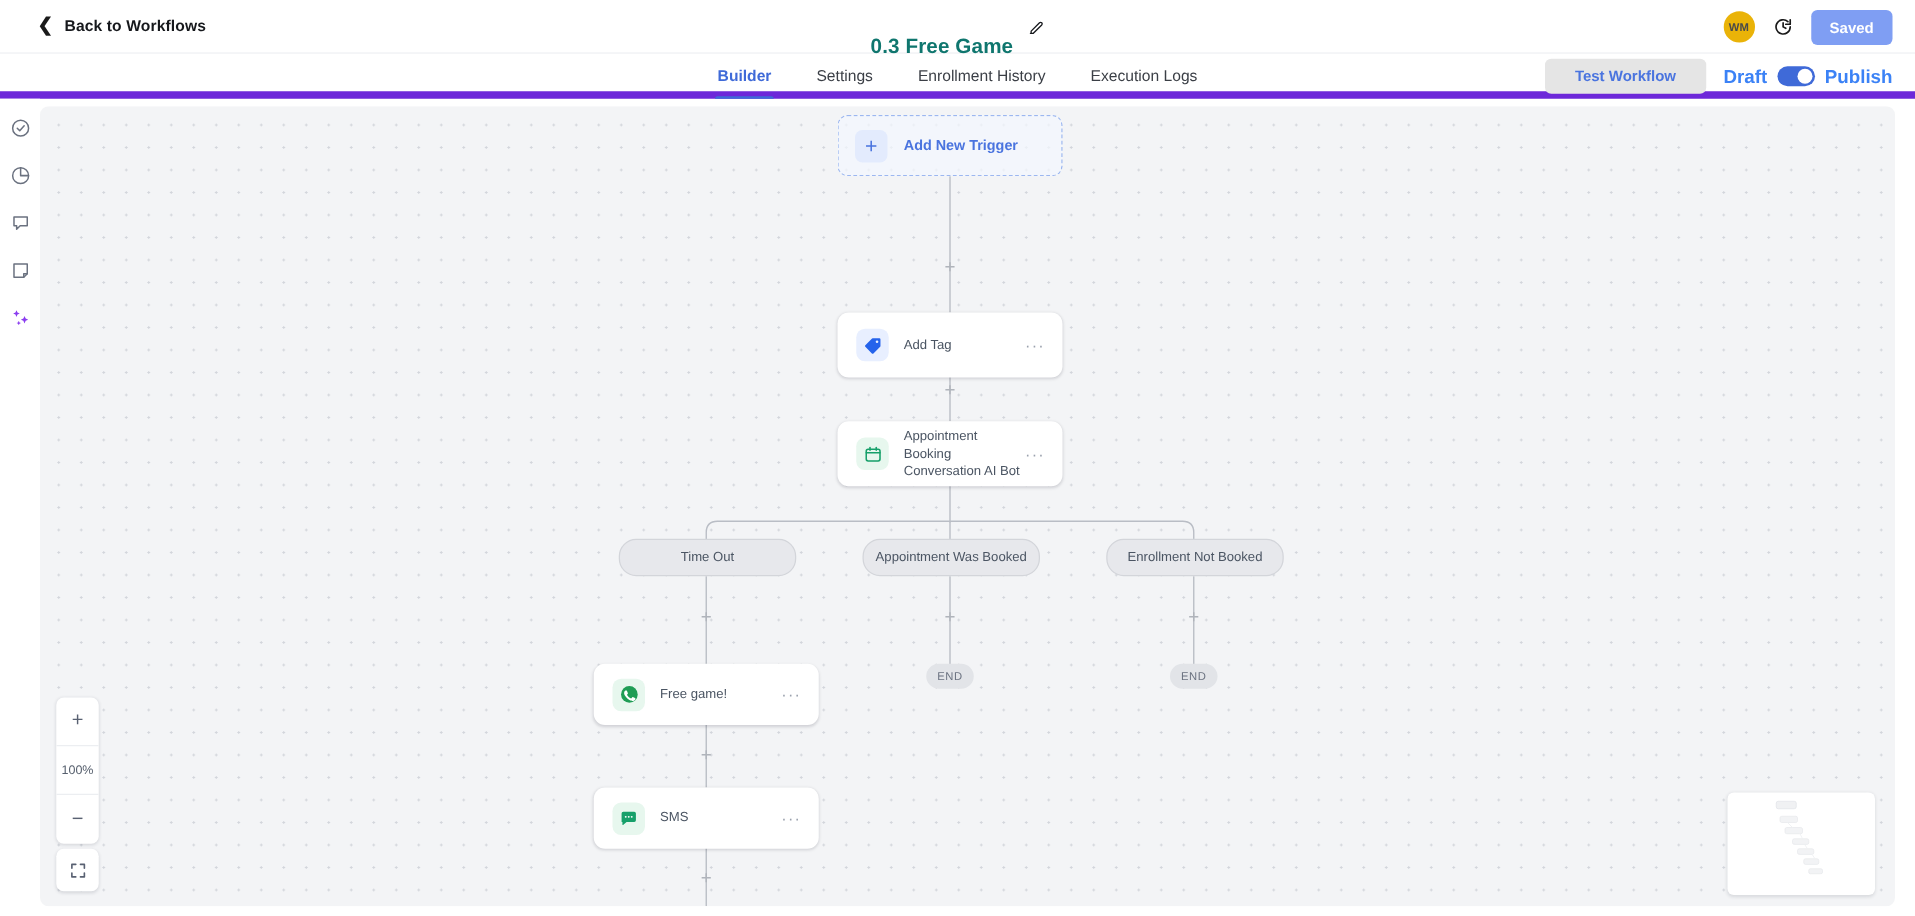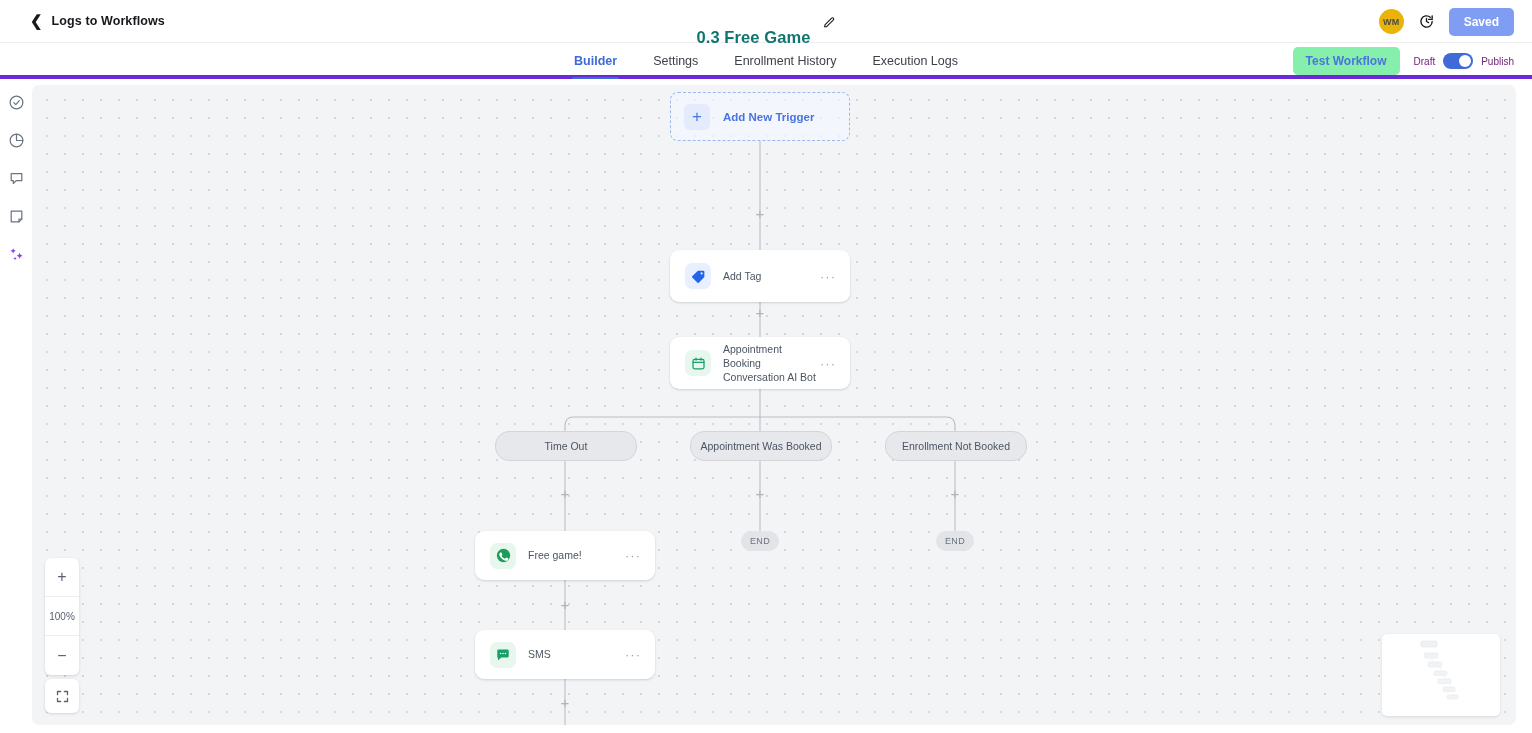--- a/index.html
+++ b/index.html
@@ -53,48 +53,48 @@
     font-size: 12px; font-weight: 600;
     padding: 7px 15px; border-radius: 5px; border: none;
     cursor: pointer; font-family: inherit;
   }
 
   
   .tabbar {
     position: absolute; top: 43px; left: 0;
     width: 1532px; height: 36px;
     background: #ffffff;
-    border-bottom: 4px solid #6d28d9;
+    border-bottom: 6px solid #6d28d9;
   }
   .tabs {
     position: absolute; left: 0; right: 0; top: 0; height: 36px;
     display: flex; align-items: center; justify-content: center; gap: 32px;
   }
   .tab {
     font-size: 12.5px; color: #3b3f46; cursor: pointer;
     height: 36px; display: flex; align-items: center;
     padding: 0 2px; position: relative;
   }
   .tab.active { color: #3f6ad8; font-weight: 600; }
   .tab.active::after {
     content: ""; position: absolute; left: 0; right: 0; bottom: 0;
     height: 2px; background: #3f6ad8; border-radius: 2px 2px 0 0;
   }
   .tab-right {
     position: absolute; right: 18px; top: 0; height: 36px;
     display: flex; align-items: center; gap: 14px;
   }
   .test-btn {
-    background: #86efac; color: #4a74df;
+    background: #e5e5e5; color: #4a74df;
     font-size: 12px; font-weight: 600;
-    padding: 7px 13px; border-radius: 5px; border: none;
+    padding: 7px 24px; border-radius: 5px; border: none;
     cursor: pointer; font-family: inherit;
   }
   .publish-group { display: flex; align-items: center; gap: 8px; }
-  .pg-label { font-size: 10px; color: #701a75; font-weight: 400; }
+  .pg-label { font-size: 15px; color: #3b82f6; font-weight: 700; }
   .toggle {
     width: 30px; height: 16px; border-radius: 9px;
     background: #3f6ad8; position: relative; cursor: pointer;
   }
   .toggle::after {
     content: ""; position: absolute; right: 2px; top: 2px;
     width: 12px; height: 12px; border-radius: 50%; background: #fff;
   }
 
   
@@ -235,21 +235,21 @@
     box-shadow: 0 1px 3px rgba(16,24,40,.12);
     overflow: hidden; cursor: pointer;
   }
 </style>
 </head>
 <body>
 
 <div class="topbar">
   <div class="back-link">
     <span class="back-chevron">❮</span>
-    <span class="back-text">Logs to Workflows</span>
+    <span class="back-text">Back to Workflows</span>
   </div>
 
   <div class="title-wrap">
     <span class="doc-title">0.3 Free Game</span>
     <span class="pencil-btn">
       <svg width="14" height="14" viewBox="0 0 24 24" fill="none" stroke="#16181c" stroke-width="1.8" stroke-linecap="round" stroke-linejoin="round">
         <path d="M4 20h4L19.5 8.5a2.1 2.1 0 0 0-3-3L5 17v3z"></path>
       </svg>
     </span>
   </div>

